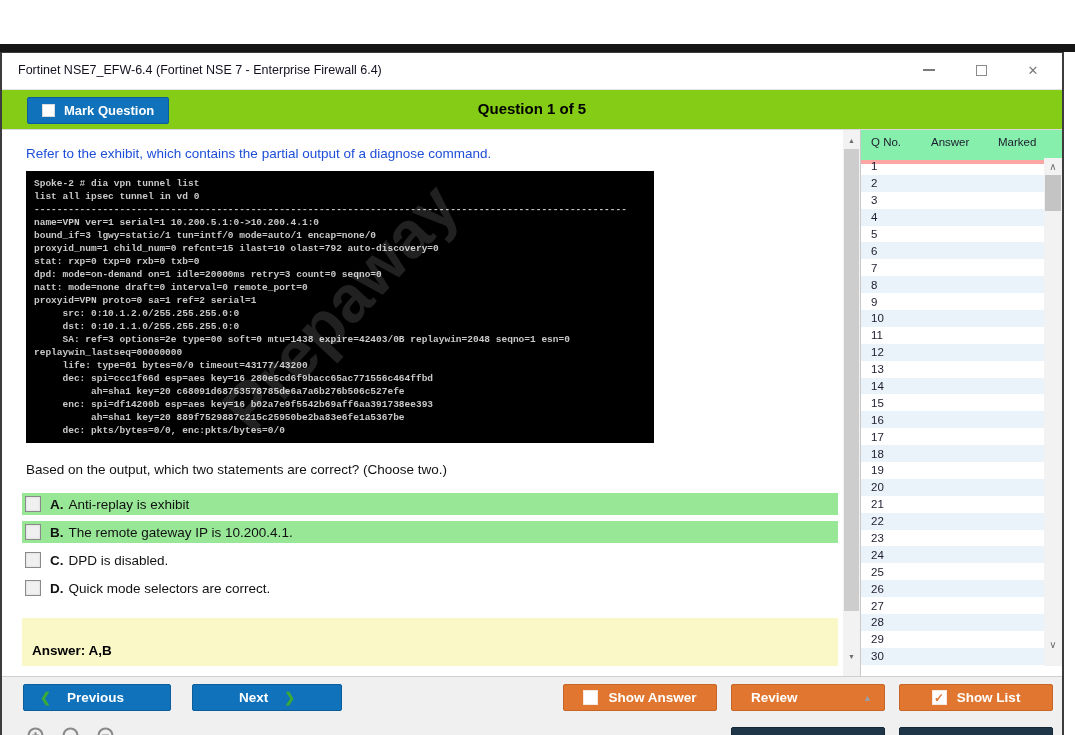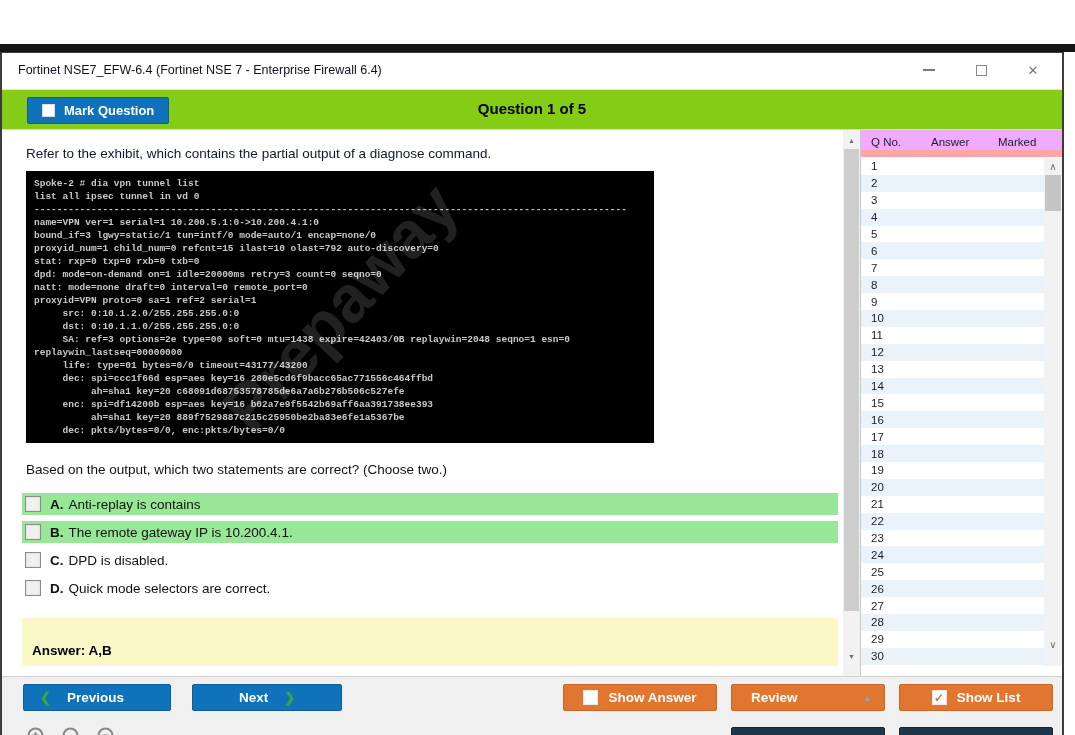--- a/index.html
+++ b/index.html
@@ -24,21 +24,21 @@
   .mark-btn { position:absolute; left:25px; top:7px; height:27px; padding:0 14px; background:#0f72ba;
               border:1px solid #0a5e9c; border-radius:2px; display:flex; align-items:center; gap:9px;
               color:#fff; font-size:13px; font-weight:bold; cursor:pointer; }
   .mark-box { width:13px; height:13px; background:#ffffff; border:1px solid #dcdcdc; display:inline-block; }
   .q-counter { position:absolute; left:50%; top:10px; transform:translateX(-50%); font-size:15px;
                font-weight:bold; color:#000; }
 
   
   .content { position:absolute; left:0; top:77px; width:1060px; height:546px; background:#ffffff; }
   .main { position:absolute; left:0; top:0; width:841px; height:546px; overflow:hidden; }
-  .intro { position:absolute; left:24px; top:16px; font-size:13.5px; color:#0f172a; }
+  .intro { position:absolute; left:24px; top:16px; font-size:13.5px; color:#1d4ed8; }
 
   .exhibit { position:absolute; left:24px; top:41px; width:628px; height:272px; background:#000;
              overflow:hidden; }
   .exhibit pre { font-family:"Liberation Mono","DejaVu Sans Mono",monospace; font-size:9.5px;
                  line-height:13px; color:#c9c9c9; padding:6px 8px; white-space:pre;font-weight:bold; }
   .watermark { position:absolute; left:50%; top:50%; transform:translate(-50%,-50%) rotate(-47deg);
                font-size:66px; font-weight:bold; color:rgba(255,255,255,0.13); white-space:nowrap;
                pointer-events:none; }
 
   .prompt { position:absolute; left:24px; top:332px; font-size:13.5px; color:#111; }
@@ -58,21 +58,21 @@
   
   .main-scroll { position:absolute; left:841px; top:0; width:17px; height:546px; background:#f2f2f2; }
   .ms-arrow { position:absolute; left:0; width:17px; height:16px; display:flex; align-items:center;
               justify-content:center; font-size:7px; color:#6f6f6f; cursor:pointer; }
   .ms-up { top:2px; } .ms-down { bottom:12px; }
   .ms-thumb { position:absolute; left:1px; top:19px; width:15px; height:462px; background:#cdcdcd; cursor:grab; }
 
   
   .sidebar { position:absolute; left:858px; top:0; width:202px; height:546px; background:#ffffff;
              border-left:1px solid #c9c9c9; }
-  .sb-header { position:relative; height:27px; border-bottom:7px solid #fca5a5; background:#f0abfc; }
+  .sb-header { position:relative; height:34px; border-bottom:4px solid #fca5a5; background:#86efac; }
   .sb-h { position:absolute; top:6px; font-size:11.5px; color:#1c1c2e; }
   .sb-h.c0 { left:10px; } .sb-h.c1 { left:70px; } .sb-h.c2 { left:137px; }
   .sb-list { position:absolute; left:0; top:28px; width:184px; height:508px; overflow:hidden; }
   .sb-row { height:16.9px; display:flex; align-items:center; cursor:pointer; }
   .sb-row.alt { background:#eaf2fa; }
   .sb-num { font-size:11.5px; color:#1c1c2e; margin-left:10px; }
   .sb-scroll { position:absolute; right:0; top:28px; width:18px; height:508px; background:#f2f2f2; }
   .sb-arrow { position:absolute; left:0; width:18px; height:16px; display:flex; align-items:center;
               justify-content:center; font-size:10px; color:#6f6f6f; cursor:pointer; }
   .sb-up { top:0; } .sb-dn { bottom:14px; }
@@ -156,21 +156,21 @@
      dec: pkts/bytes=0/0, enc:pkts/bytes=0/0</pre>
           <div class="watermark">Prepaway</div>
         </div>
 
         <div class="prompt">Based on the output, which two statements are correct? (Choose two.)</div>
 
         <div class="options" id="options">
             <div class="option green">
               <span class="opt-box"></span>
               <span class="opt-letter">A.</span>
-              <span class="opt-text">Anti-replay is contains</span>
+              <span class="opt-text">Anti-replay is exhibit</span>
             </div>
             <div class="option green">
               <span class="opt-box"></span>
               <span class="opt-letter">B.</span>
               <span class="opt-text">The remote gateway IP is 10.200.4.1.</span>
             </div>
             <div class="option">
               <span class="opt-box"></span>
               <span class="opt-letter">C.</span>
               <span class="opt-text">DPD is disabled.</span>

